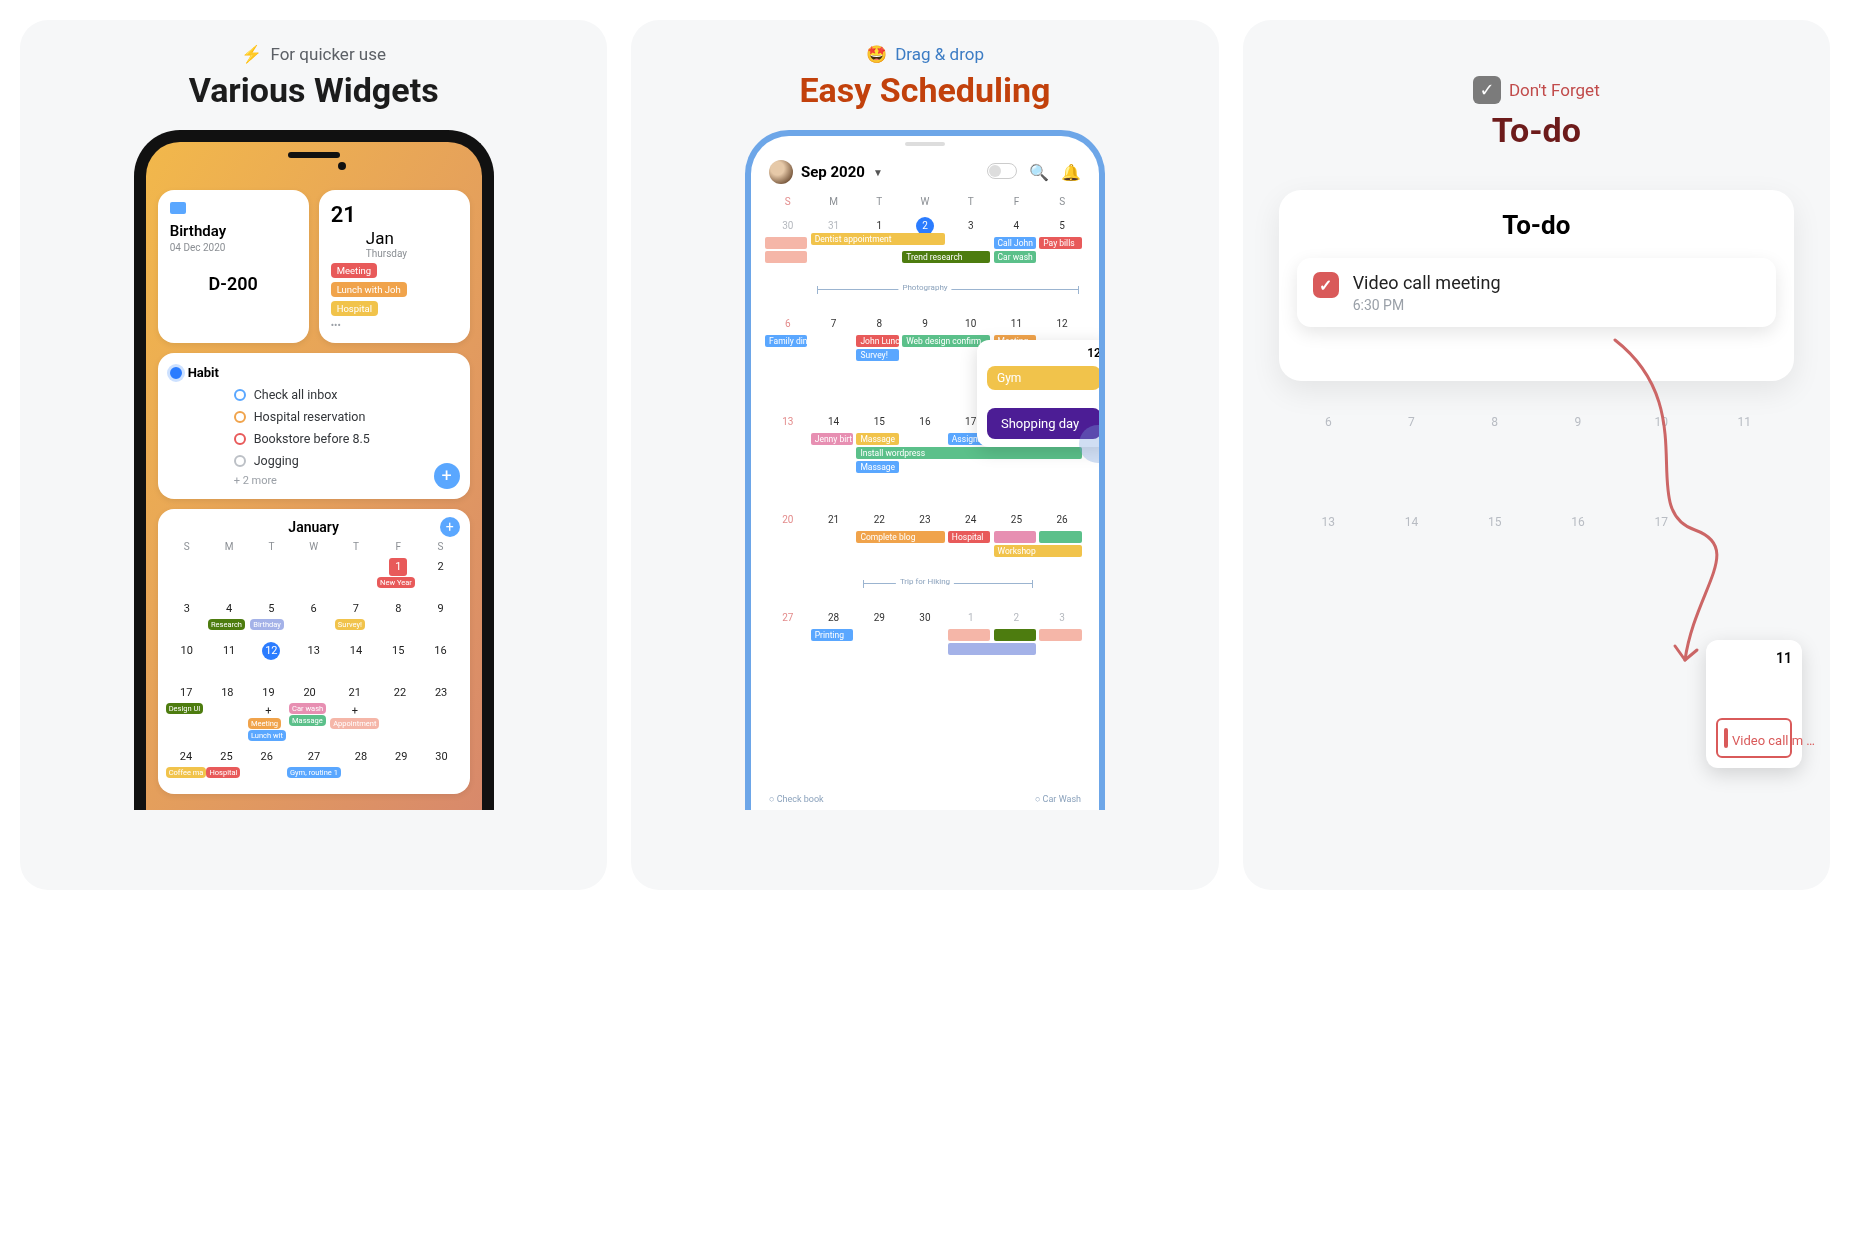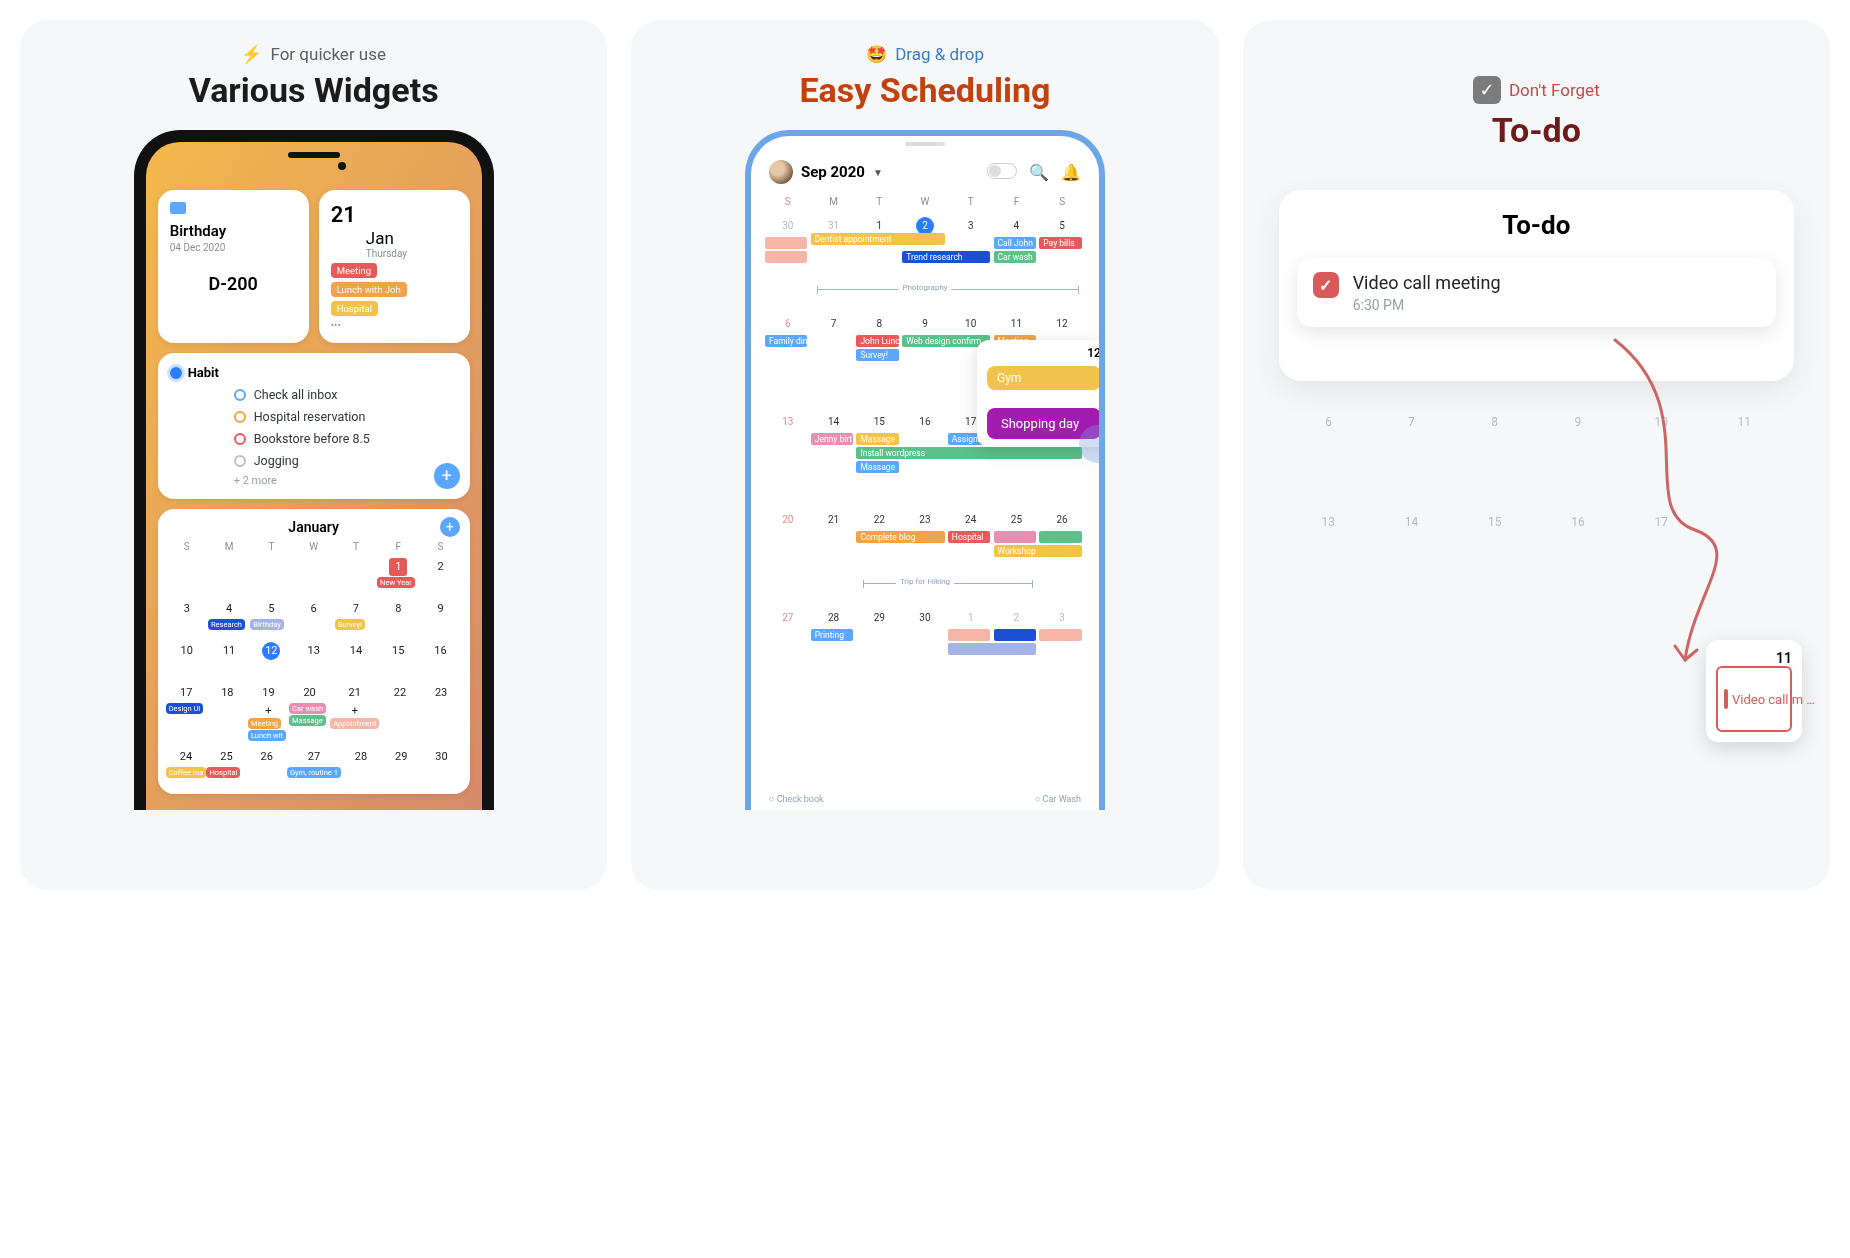--- a/index.html
+++ b/index.html
@@ -31,21 +31,21 @@
   .dn { font-size:22px; font-weight:600;}
   .dm { font-size:17px; font-weight:400;margin-top:26px; }
   .dw { font-size:10px; color:#8b8f94;}
   .pill { display:block; font-size:9.5px; color:#fff; border-radius:4px; padding:2px 6px; margin-top:4px; width: max-content; }
   .p-red { background:#e85a5a;}
   .p-orange { background:#f0a34b;}
   .p-yellow { background:#f1c34b;}
   .p-green { background:#5bc08a;}
   .p-blue { background:#5aa7ff;}
   .p-pink { background:#e78fb2;}
-  .p-mint { background:#1d4ed8;}
+  .p-mint { background:#4d7c0f;}
   .p-lav { background:#a4b2e8;}
   .p-salmon { background:#f5b6a8;}
   .card-habit { margin-top:10px; position:relative;}
   .habit-head { display:flex; align-items:center; gap:6px; font-size:13px; font-weight:700;}
   .dot { width:12px; height:12px; border:2px solid; border-radius:50%; display:inline-block;}
   .habit-head .dot { color:#2b7cff; background:#2b7cff; box-shadow: 0 0 0 3px #cde1ff; }
   .habit-item { display:flex; gap:8px; align-items:center; font-size:12.5px; margin-top:7px; margin-left:64px; color:#33363a;}
   .habit-item .dot.blue { color:#5aa7ff;}
   .habit-item .dot.orange { color:#f0a34b;}
   .habit-item .dot.red { color:#e85a5a;}
@@ -85,21 +85,21 @@
   .week .d .dn2.today2 { background:#2b7cff; color:#fff; border-radius:50%;}
   .wbar { position:absolute; height:12px; font-size:8.5px; color:#fff; border-radius:2px; padding:0 4px; line-height:12px; text-align:left; overflow:hidden; white-space:nowrap;}
   .range { position:absolute; border-top:1px solid #9bb4d0; height:8px; }
   .range::before,.range::after { content:""; position:absolute; top:-4px; width:1px; height:8px; background:#9bb4d0;}
   .range::before{left:0;} .range::after{right:0;}
   .range-lbl { position:absolute; font-size:8px; color:#8ba2bc; background:#fff; padding:0 4px;}
   .drag-card { position:absolute; background:#fff; border-radius:12px; box-shadow:0 4px 18px rgba(0,0,0,.15); padding:8px 10px; }
   .drag-num { position:absolute; top:6px; right:10px; font-size:12px; font-weight:600;}
   .drag-pill { font-size:13px; color:#fff; border-radius:8px; padding:8px 14px; margin-top:18px; white-space:nowrap;}
   .drag-pill.gym { background:#f1c34b; font-size:12px; padding:5px 10px;}
-  .drag-pill.shop { background:#a21caf;}
+  .drag-pill.shop { background:#4c1d95;}
   .thumb { position:absolute; width:38px; height:38px; border-radius:50%; background:rgba(120,160,220,.35);}
   .legend { position:absolute; bottom:6px; left:18px; right:18px; display:flex; justify-content:space-between; font-size:9px; color:#8ba2bc;}
   .legend span::before{ content:"○ "; }
 
   
   .p3 { padding-top:32px;}
   .check-ico { display:inline-block; width:28px; height:28px; border-radius:6px; background:#7b7b7b; color:#fff; text-align:center; line-height:28px; font-size:18px; vertical-align:middle;}
   .todo-card { background:#fff; border-radius:22px; margin:40px 22px 0; padding: 20px 34px 30px; box-shadow:0 10px 30px rgba(0,0,0,.08);}
   .todo-title { font-size:26px; font-weight:700; text-align:center; margin-bottom:18px;}
   .todo-highlight { background:#fff; border-radius:14px; box-shadow:0 6px 18px rgba(0,0,0,.1); padding:14px 16px; display:flex; gap:14px; align-items:flex-start; margin:0 -16px 24px;}
@@ -109,21 +109,21 @@
   .cb.red { color:#d95a5a;}
   .cb.green { color:#5bc08a;}
   .cb.blue { color:#6da6e8;}
   .todo-txt { font-size:18px; color:#222;}
   .todo-sub { font-size:14px; color:#9aa0a8; margin-top:4px;}
   .todo-item { display:flex; gap:14px; align-items:center; margin:14px 0;}
   .cal-mini { margin:34px 30px 0; font-size:12px; color:#b8bcc3;}
   .cal-mini-row { display:grid; grid-template-columns:repeat(6,1fr); text-align:center; margin:8px 0;}
   .mini-day-card { position:absolute; right:28px; top:620px; width:96px; background:#fff; border-radius:12px; box-shadow:0 6px 20px rgba(0,0,0,.15); padding:10px;}
   .mini-day-card .n { text-align:right; font-size:14px; font-weight:600;}
-  .tag-chip { border:2px solid #d95a5a; border-radius:6px; color:#d95a5a; font-size:13px; padding:21px 6px; display:flex; align-items:center; gap:4px; white-space:nowrap;}
+  .tag-chip { margin-top:52px; border:2px solid #d95a5a; border-radius:6px; color:#d95a5a; font-size:13px; padding:8px 6px; display:flex; align-items:flex-end; gap:4px; white-space:nowrap;}
   .tag-chip::before { content:""; width:16px; height:16px; border:2px solid #d95a5a; border-radius:4px; display:inline-block;}
   .arrow { position:absolute; left:60%; top:310px; width:130px; height:360px; pointer-events:none;}
   .arrow svg { overflow:visible; }
 </style>
 </head>
 <body>
 
 <div class="panels">
 
   <div class="panel">

